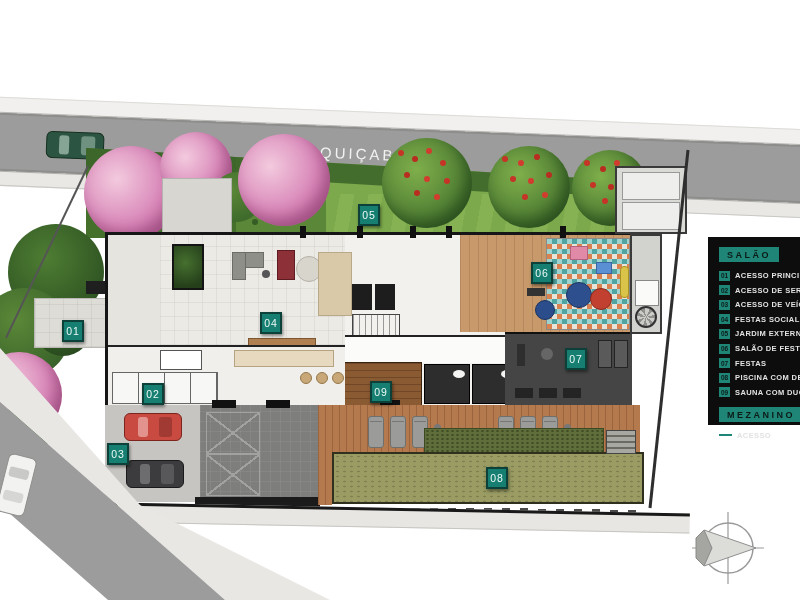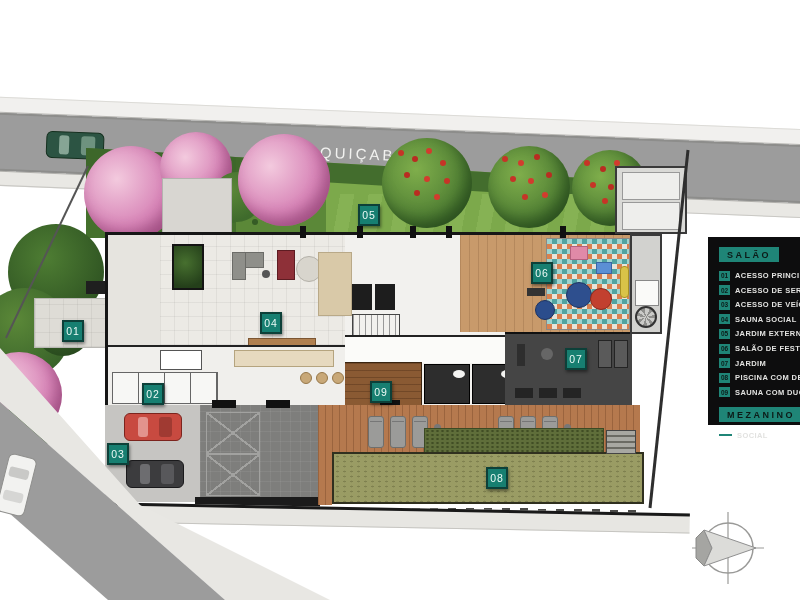--- a/index.html
+++ b/index.html
@@ -278,43 +278,43 @@
     <div class="legend-row">
       <div class="legend-num">02</div>
       <div class="legend-label">ACESSO DE SERVIÇO</div>
     </div>
     <div class="legend-row">
       <div class="legend-num">03</div>
       <div class="legend-label">ACESSO DE VEÍCULOS</div>
     </div>
     <div class="legend-row">
       <div class="legend-num">04</div>
-      <div class="legend-label">SAUNA SOCIAL</div>
+      <div class="legend-label">FESTAS SOCIAL</div>
     </div>
     <div class="legend-row">
       <div class="legend-num">05</div>
       <div class="legend-label">JARDIM EXTERNO</div>
     </div>
     <div class="legend-row">
       <div class="legend-num">06</div>
       <div class="legend-label">SALÃO DE FESTAS/BRI</div>
     </div>
     <div class="legend-row">
       <div class="legend-num">07</div>
-      <div class="legend-label">JARDIM</div>
+      <div class="legend-label">FESTAS</div>
     </div>
     <div class="legend-row">
       <div class="legend-num">08</div>
       <div class="legend-label">PISCINA COM DECK MO</div>
     </div>
     <div class="legend-row">
       <div class="legend-num">09</div>
       <div class="legend-label">SAUNA COM DUCHA</div>
     </div>
     <div style="height:7px;"></div>
     <div class="legend-header">MEZANINO</div>
     <div class="legend-row">
       <div class="legend-dash"></div>
-      <div class="legend-label">SOCIAL</div>
+      <div class="legend-label">ACESSO</div>
     </div>
   </div>
 
 </div>
 
 </body></html>

